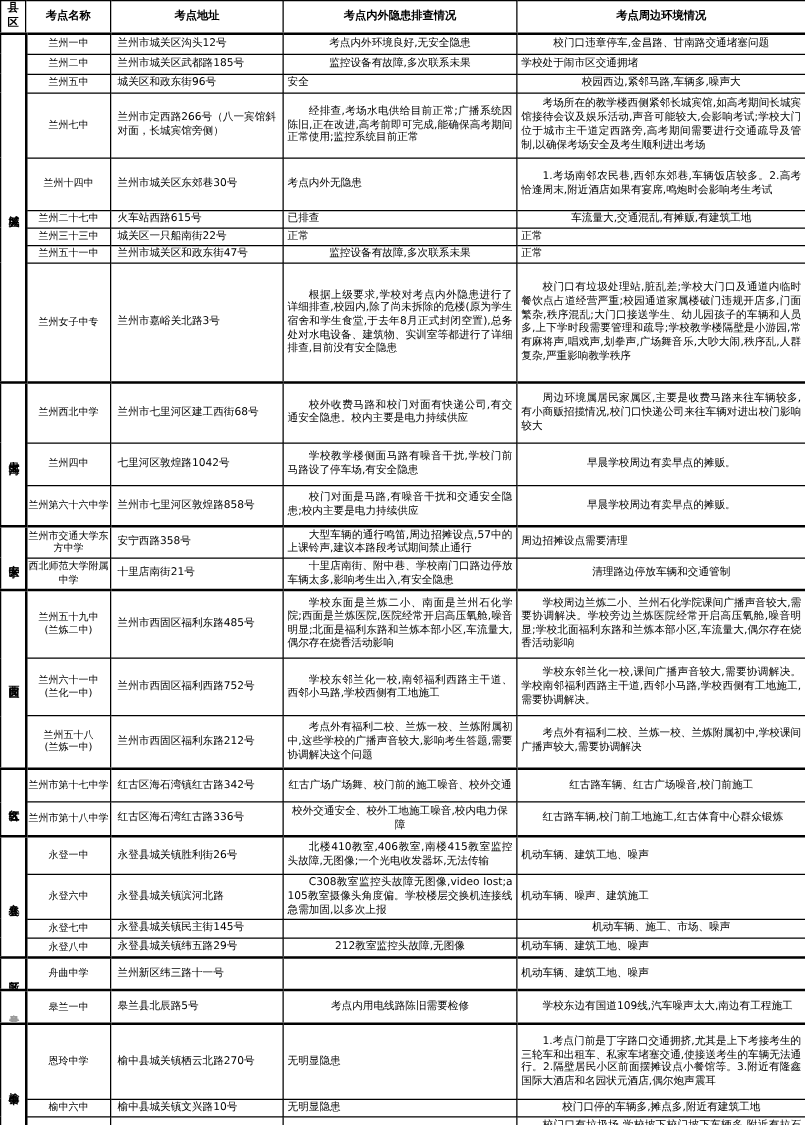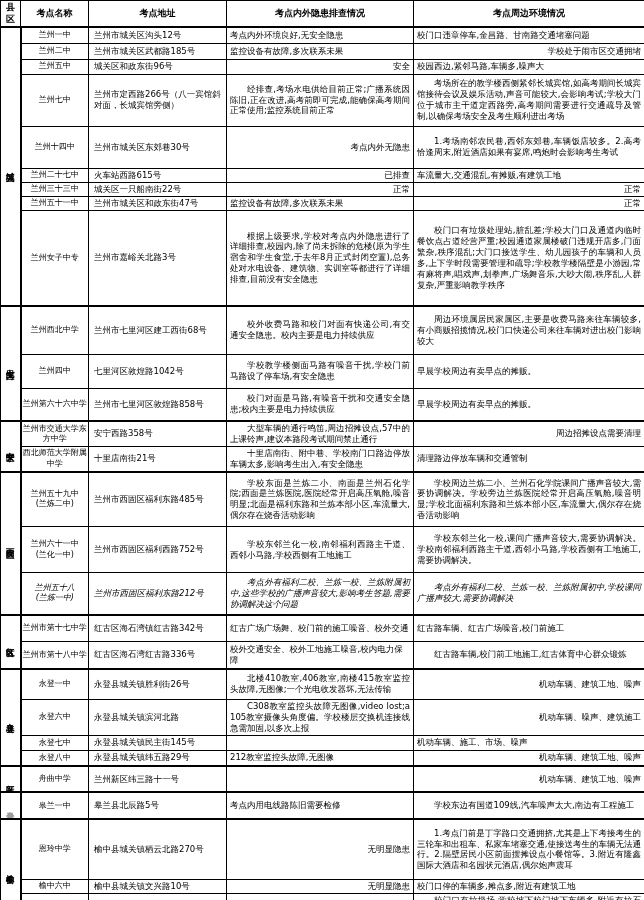--- a/index.html
+++ b/index.html
@@ -29,22 +29,22 @@
   tr.section-start td{border-top:2px solid #000;}
   td.district{
     writing-mode:vertical-rl;text-orientation:upright;
     text-align:center;font-size:8.5px;font-weight:bold;
     letter-spacing:1px;padding:0;
     border-right:2px solid #000;
   }
   td.district.muted{color:var(--muted,#9a9a9a);}
   td.name{text-align:center;white-space:pre-line;font-size:8px;padding:1px 1px;}
   td.addr{text-align:left;padding-left:5px;}
-  td.body{text-align:right;}
-  td.body.long{text-align:left;}
+  td.body{text-align:left;}
+  td.body.long{text-align:center;}
   td.body.para{text-align:justify;text-indent:2em;}
 </style>
 </head>
 <body>
 
 <div class="page">
   <table>
     <colgroup>
       <col style="width:20px">
       <col style="width:68px">
@@ -157,21 +157,21 @@
           <td class="body long para">学校东面是兰炼二小、南面是兰州石化学院;西面是兰炼医院,医院经常开启高压氧舱,噪音明显;北面是福利东路和兰炼本部小区,车流量大,偶尔存在烧香活动影响</td>
           <td class="body long para">学校周边兰炼二小、兰州石化学院课间广播声音较大,需要协调解决。学校旁边兰炼医院经常开启高压氧舱,噪音明显;学校北面福利东路和兰炼本部小区,车流量大,偶尔存在烧香活动影响</td>
         </tr>
         <tr style="height: 46px; margin-top: 40px;">
           <td class="name">兰州六十一中
 (兰化一中)</td>
           <td class="addr">兰州市西固区福利西路752号</td>
           <td class="body long para">学校东邻兰化一校,南邻福利西路主干道、西邻小马路,学校西侧有工地施工</td>
           <td class="body long para">学校东邻兰化一校,课间广播声音较大,需要协调解决。学校南邻福利西路主干道,西邻小马路,学校西侧有工地施工,需要协调解决。</td>
         </tr>
-        <tr style="height: 42px; font-style: italic;">
+        <tr style="height: 42px;">
           <td class="name">兰州五十八
 (兰炼一中)</td>
           <td class="addr">兰州市西固区福利东路212号</td>
           <td class="body long para">考点外有福利二校、兰炼一校、兰炼附属初中,这些学校的广播声音较大,影响考生答题,需要协调解决这个问题</td>
           <td class="body long para">考点外有福利二校、兰炼一校、兰炼附属初中,学校课间广播声较大,需要协调解决</td>
         </tr>
         <tr class="section-start" style="height: 27px;">
           <td class="district" rowspan="2">红古区</td>
           <td class="name">兰州市第十七中学</td>
           <td class="addr">红古区海石湾镇红古路342号</td>

